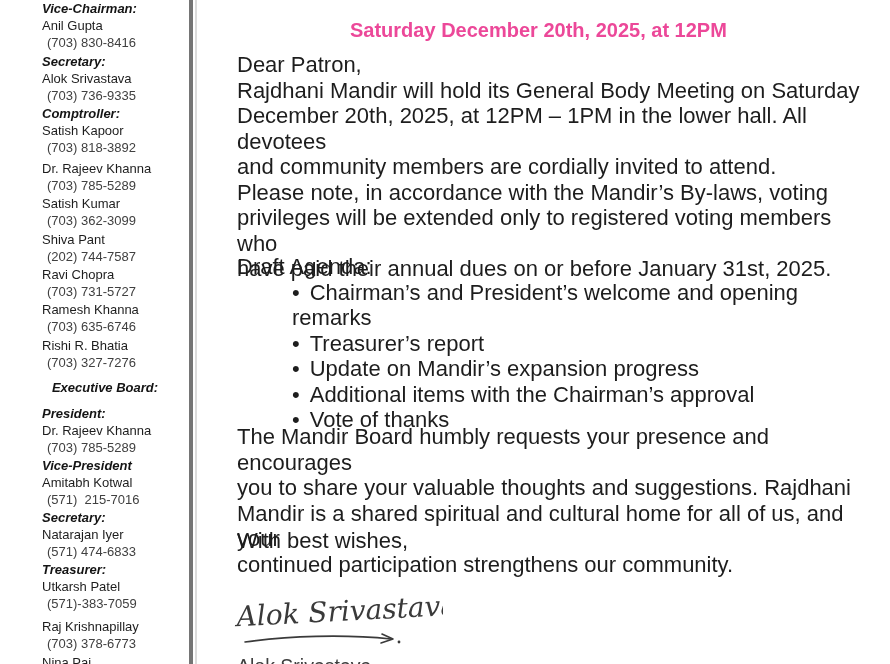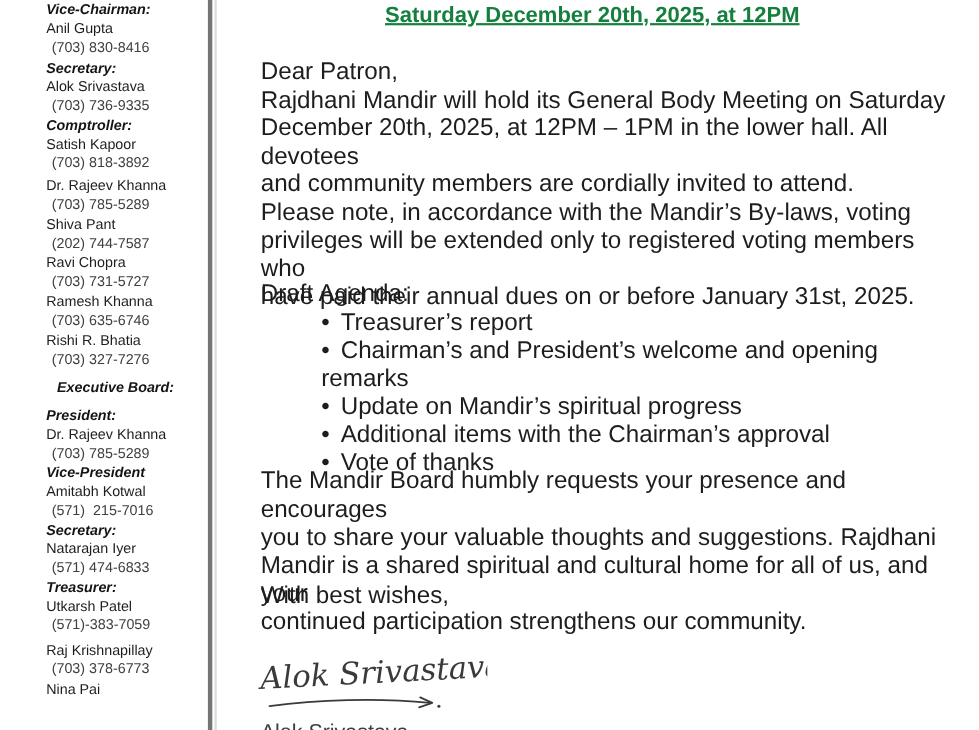--- a/index.html
+++ b/index.html
@@ -57,26 +57,25 @@
   .divider-light {
     position: absolute;
     left: 195px; top: 0;
     width: 2px; height: 664px;
     background: #dcdcdc;
   }
 
   
   .letter-heading {
     position: absolute;
-    left: 350px; top: 3px;
+    left: 350px; top: 19px;
     font-size: 20px;
     font-weight: bold;
-    color: #15803d;
+    color: #ec4899;
     white-space: nowrap;
-    text-decoration: underline;
   }
   .block {
     position: absolute;
     left: 237px;
     width: 640px;
     font-size: 22px;
     line-height: 25.5px;
   }
   .pre { white-space: pre-line; }
   .block1 { top: 52px; }
@@ -125,20 +124,24 @@
     <div class="role">Comptroller:</div>
     <div class="name">Satish Kapoor</div>
     <div class="phone">(703) 818-3892</div>
   </div>
 
   <div class="group mb1">
     <div class="name">Dr. Rajeev Khanna</div>
     <div class="phone">(703) 785-5289</div>
   </div>
 
+  <div class="group mb2">
+    <div class="name">Satish Kumar</div>
+    <div class="phone">(703) 362-3099</div>
+  </div>
 
   <div class="group mb1">
     <div class="name">Shiva Pant</div>
     <div class="phone">(202) 744-7587</div>
   </div>
 
   <div class="group mb1">
     <div class="name">Ravi Chopra</div>
     <div class="phone">(703) 731-5727</div>
   </div>
@@ -203,23 +206,23 @@
 December 20th, 2025, at 12PM – 1PM in the lower hall. All devotees
 and community members are cordially invited to attend.
 Please note, in accordance with the Mandir’s By-laws, voting
 privileges will be extended only to registered voting members who
 have paid their annual dues on or before January 31st, 2025.</div>
 </div>
 
 <div class="block agenda">
   <div>Draft Agenda:</div>
   <ul>
+    <li>Chairman’s and President’s welcome and opening remarks</li>
     <li>Treasurer’s report</li>
-    <li>Chairman’s and President’s welcome and opening remarks</li>
-    <li>Update on Mandir’s spiritual progress</li>
+    <li>Update on Mandir’s expansion progress</li>
     <li>Additional items with the Chairman’s approval</li>
     <li>Vote of thanks</li>
   </ul>
 </div>
 
 <div class="block block2 pre">The Mandir Board humbly requests your presence and encourages
 you to share your valuable thoughts and suggestions. Rajdhani
 Mandir is a shared spiritual and cultural home for all of us, and your
 continued participation strengthens our community.</div>
 

